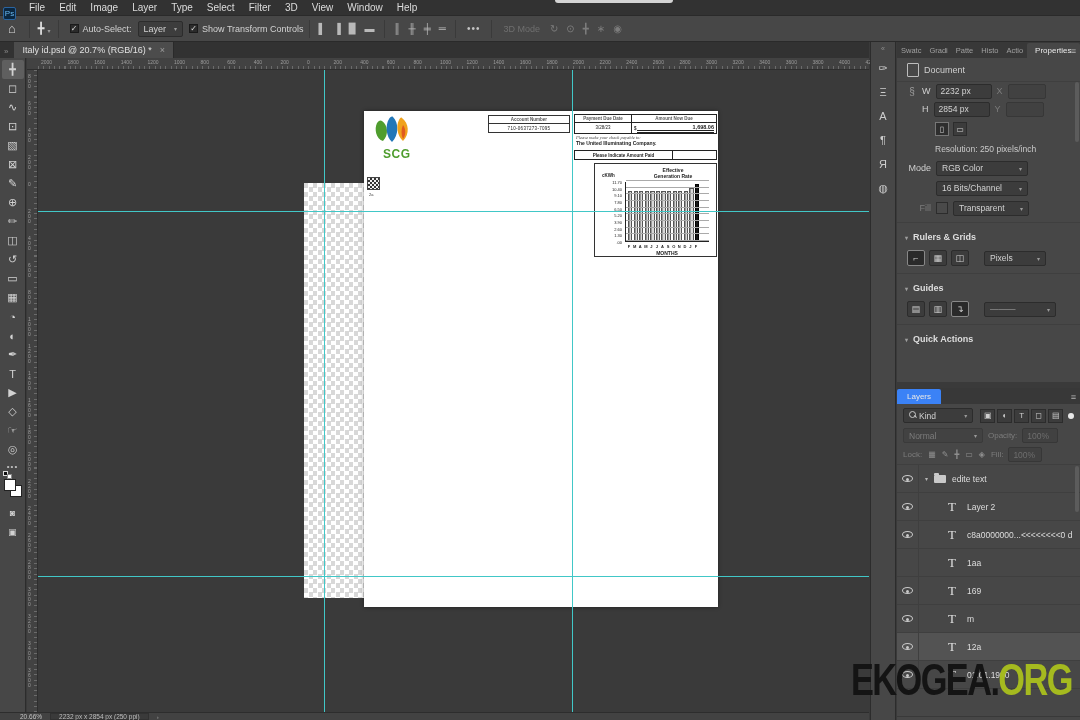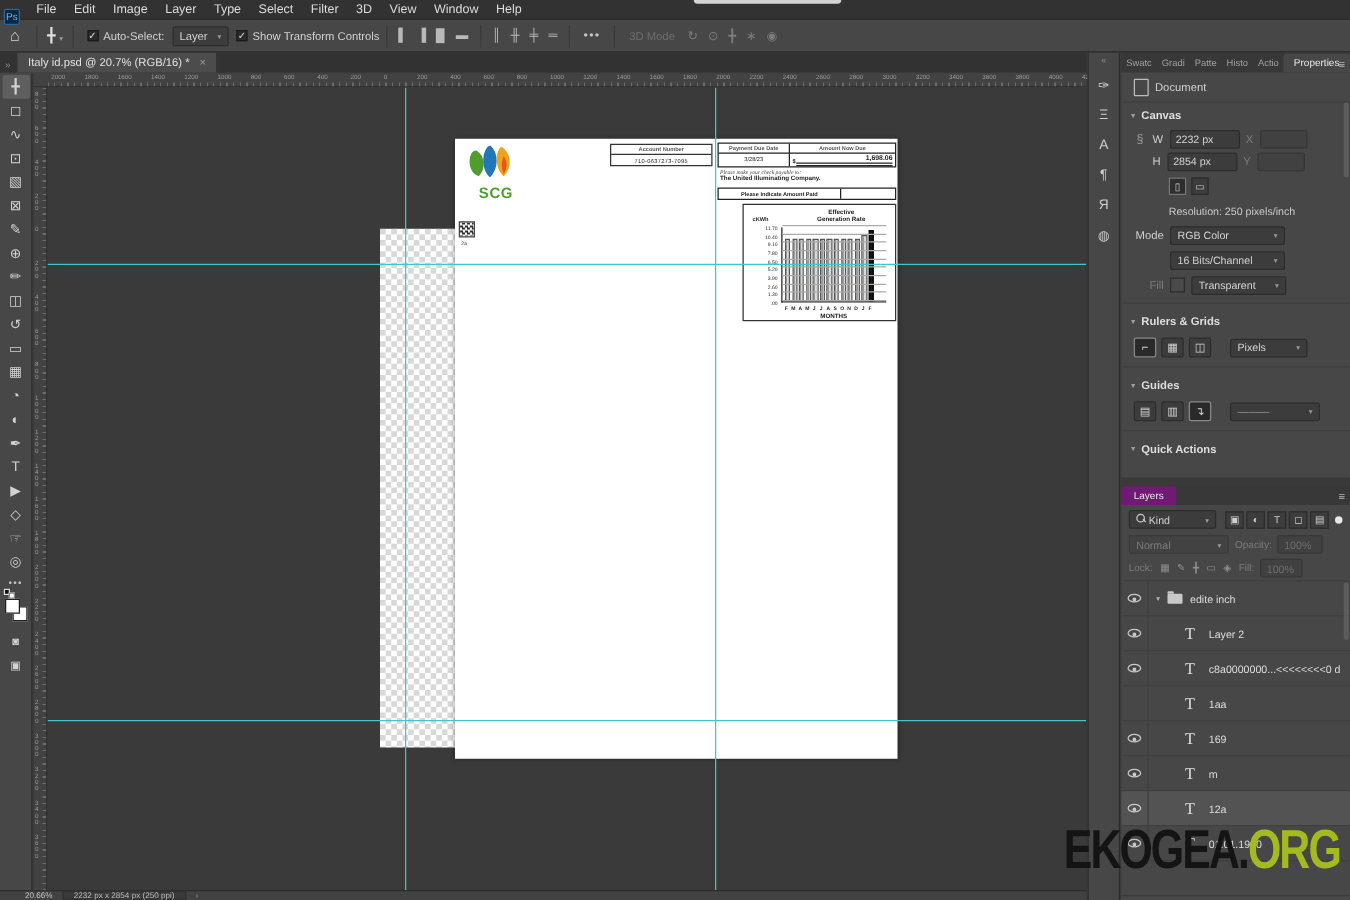--- a/index.html
+++ b/index.html
@@ -127,21 +127,21 @@
   .res-text{font-size:8.5px;color:#c9c9c9;padding:4px 0 4px 38px}
   .icbtn{width:18px;height:16px;border:1px solid #2c2c2c;background:#3c3c3c;border-radius:2px;color:#cfcfcf;font-size:9px;display:flex;align-items:center;justify-content:center}
   .icbtn.on{background:#2a2a2a;border-color:#888}
   .divider{height:1px;background:#3f3f3f;margin:4px 0}
   .swatch-sm{width:12px;height:12px;background:#4a4a4a;border:1px solid #2c2c2c}
   .prop-scroll{position:absolute;right:1px;top:24px;width:4px;height:60px;background:#5c5c5c;border-radius:2px}
 
   
   .layers{position:relative;height:342px}
   .layers-tabrow{height:16px;background:#383838;display:flex;align-items:flex-end;position:relative}
-  .layers-tab{background:#701a75;color:#e8e8e8;font-size:8px;padding:3px 10px;border-radius:2px 2px 0 0}
+  .layers-tab{background:#3b82f6;color:#e8e8e8;font-size:8px;padding:3px 10px;border-radius:2px 2px 0 0}
   .lfilter{display:flex;align-items:center;gap:3px;padding:4px 6px 3px 6px}
   .mag{position:relative;width:7px;height:7px}
   .mag::before{content:"";position:absolute;left:0;top:0;width:5px;height:5px;border:1px solid #c9c9c9;border-radius:50%}
   .mag::after{content:"";position:absolute;left:5px;top:5px;width:3px;height:1px;background:#c9c9c9;transform:rotate(45deg)}
   .lf-ic{width:15px;height:14px;border:1px solid #2c2c2c;background:#3c3c3c;color:#cfcfcf;font-size:8px;display:flex;align-items:center;justify-content:center}
   .lf-dot{width:6px;height:6px;background:#e8e8e8;border-radius:50%;margin-left:2px}
   .lrow2{display:flex;align-items:center;gap:5px;padding:2px 6px}
   .lock-ic{font-size:8px;color:#8f8f8f;padding:0 1px}
   .layer-list{position:absolute;left:0;top:76px;right:0;bottom:14px;overflow:hidden;border-top:1px solid #3f3f3f}
   .layer-row{display:flex;align-items:center;height:28px;border-bottom:1px solid #3f3f3f}
@@ -486,24 +486,20 @@
           <span class="ptab active">Properties</span>
         </span>
       <span class="panel-menu hamburger"></span>
     </div>
 
     <div class="props">
       <div class="prow doc-row">
         <span class="doc-ic"></span>
         <span class="lab9">Document</span>
       </div>
-      <div class="sec-h">
-        <span class="sec-car">▾</span>
-          <span>Canvas</span>
-      </div>
       <div class="prow" style="height:18px">
         <span class="link-ic">§</span>
         <span class="lab9">W</span>
         <span class="fld" style="width:56px">2232 px</span>
         <span class="lab9 dim">X</span>
         <span class="fld dis" style="width:38px"></span>
       </div>
       <div class="prow" style="height:18px">
         <span class="link-ic"></span>
         <span class="lab9">H</span>
@@ -614,21 +610,21 @@
         <span class="fld dis" style="width:34px">100%</span>
       </div>
       <div class="layer-list" id="layer-list">
           <div class="layer-row">
             <div class="eye-cell">
               <span class="eye"></span>
             </div>
             <div class="lr-body">
               <span class="grp-car">▾</span>
               <span class="folder"></span>
-              <span class="layer-name">edite inch</span>
+              <span class="layer-name">edite text</span>
             </div>
           </div>
           <div class="layer-row">
             <div class="eye-cell">
               <span class="eye"></span>
             </div>
             <div class="lr-body">
               <span class="indent"></span>
               <span class="t-thumb">T</span>
               <span class="layer-name">Layer 2</span>

